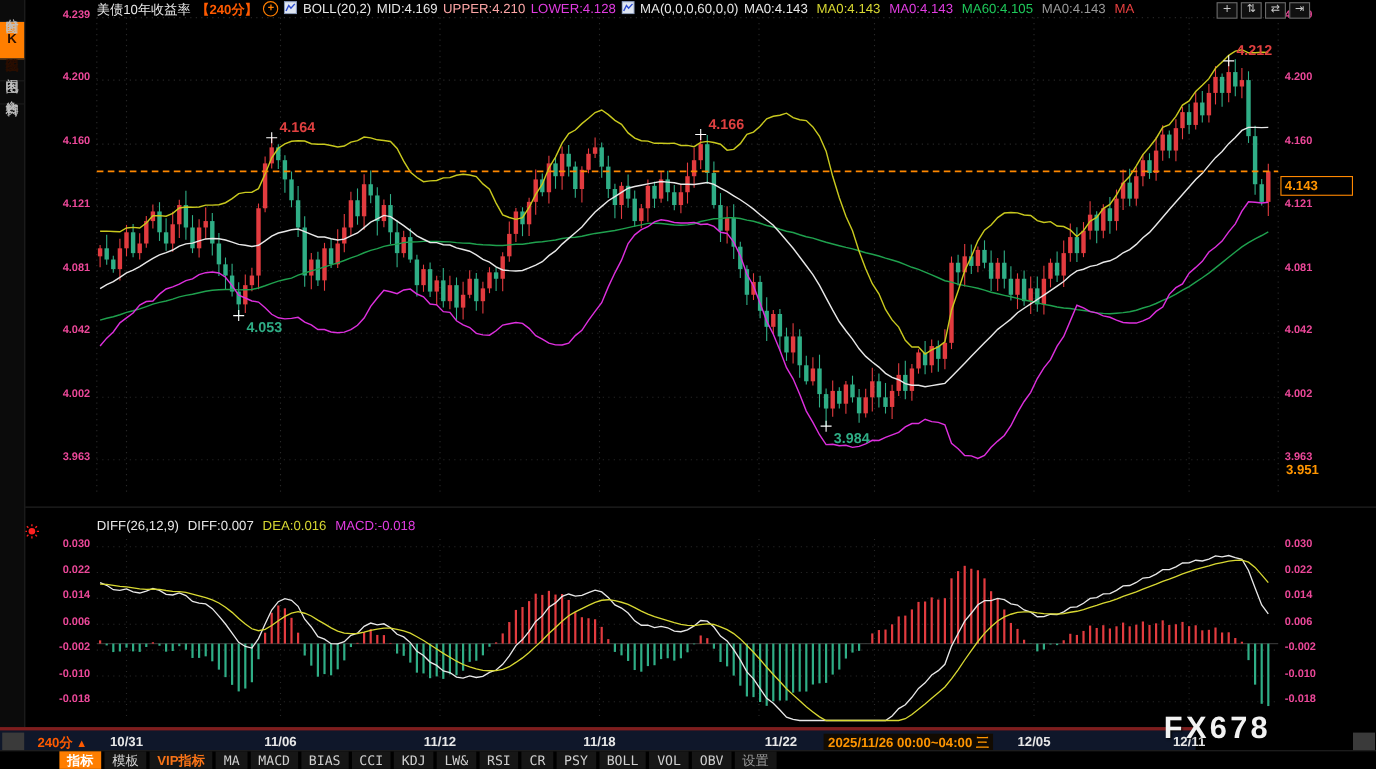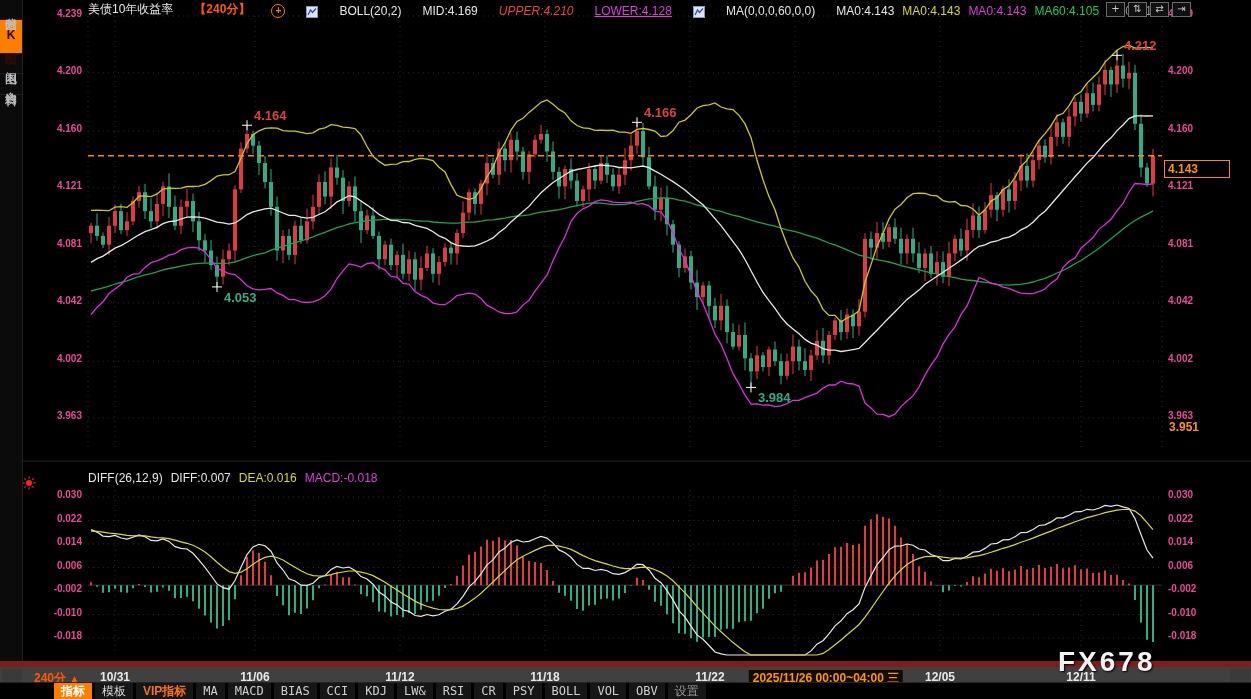--- a/index.html
+++ b/index.html
@@ -5,38 +5,38 @@
   html,body{margin:0;padding:0;background:#000;}
   body{width:1251px;height:699px;overflow:hidden;font-family:"Liberation Sans",sans-serif;}
   #app{position:relative;width:1251px;height:699px;background:#000;}
   #chart-svg{position:absolute;left:0;top:0;z-index:1;}
   .ov{position:absolute;z-index:3;white-space:nowrap;}
   
   #sidebar{position:absolute;left:0;top:0;width:22px;height:661px;background:#0b0b0b;border-right:1px solid #202020;z-index:4;}
   .side-tab{writing-mode:vertical-lr;text-orientation:upright;width:22px;padding:8px 0;text-align:center;font-size:12px;color:#c0c0c0;border-bottom:1px solid #1d1d1d;letter-spacing:1px;cursor:pointer;line-height:22px;}
   .side-tab.active{background:#ff7e00;color:#2a0e00;font-weight:bold;}
   
-  #header{left:88px;top:1px;display:flex;align-items:flex-end;gap:21px;font-size:12px;color:#e6e6e6;z-index:3;}
-  #header .y{color:#ef4444;font-style:italic;} #header .m{color:#e03ce0;text-decoration:underline;}
+  #header{left:88px;top:1px;display:flex;align-items:flex-start;gap:5px;font-size:12px;color:#e6e6e6;z-index:3;}
+  #header .y{color:#fca5a5;} #header .m{color:#e03ce0;}
   .circle-plus{display:inline-flex;align-items:center;justify-content:center;width:12px;height:12px;border:1px solid #ff7e00;border-radius:50%;color:#ff7e00;font-size:10px;line-height:10px;font-weight:bold;}
   .mini-chart-icon{display:inline-block;width:12px;height:12px;vertical-align:middle;}
   #top-icons{right:60px;top:2px;display:flex;gap:3px;z-index:3;}
   .ticon{width:17px;height:13px;border:1px solid #6a6a6a;background:#101010;color:#c8c8c8;font-size:10px;line-height:12px;text-align:center;cursor:pointer;font-family:"DejaVu Sans",sans-serif;}
   
   .ytick{position:absolute;font-size:10px;font-weight:bold;color:#ec4899;z-index:2;}
   .ytick.left{width:52px;text-align:right;left:30px;}
   .ytick.right{left:1168px;text-align:left;}
   .price-badge{position:absolute;left:1164px;width:58px;border:1px solid #ff8800;color:#ff9500;background:#000;font-size:12px;font-weight:bold;text-align:left;padding:1px 3px;z-index:3;}
   .low-badge{position:absolute;left:1166px;color:#ff9500;background:#000;font-size:12px;font-weight:bold;padding:0 3px;z-index:3;}
   
   #macd-header{left:88px;top:471px;display:flex;gap:8px;font-size:12px;color:#e6e6e6;z-index:3;}
   #macd-header .y{color:#d8d832;} #macd-header .m{color:#e03ce0;}
   #alarm-icon{left:22px;top:476px;z-index:3;}
   
-  #date-row{position:absolute;left:0;top:661px;width:1251px;height:20px;background:#404040;border-top:6px solid #7f1d1d;z-index:4;}
+  #date-row{position:absolute;left:0;top:661px;width:1087px;height:20px;background:#0f172a;border-top:3px solid #7f1d1d;z-index:4;}
   .xlabel{position:absolute;top:3px;transform:translateX(-50%);font-size:12px;font-weight:bold;color:#e8e8e8;}
   .xlabel.hl{color:#ff9500;background:#120b02;padding:0 4px;}
   #period-chip{position:absolute;left:34px;top:3px;font-size:12px;font-weight:bold;color:#ff5a00;}
   #period-chip .arr{font-size:10px;}
   .corner-sq{position:absolute;top:2px;width:20px;height:17px;background:#3a3a3a;}
   
   #toolbar{position:absolute;left:0;top:682px;width:1251px;height:17px;background:#000;border-top:1px solid #242424;z-index:4;padding-left:54px;box-sizing:border-box;}
   .tb{display:inline-block;background:#161616;color:#d6d6d6;font-size:12px;padding:0 7px;margin-right:3px;height:16px;line-height:16px;vertical-align:top;cursor:pointer;}
   .tb.mono{font-family:"DejaVu Sans Mono",monospace;color:#cfcfcf;}
   .tb.active{background:#ff7e00;color:#fff;font-weight:bold;}

